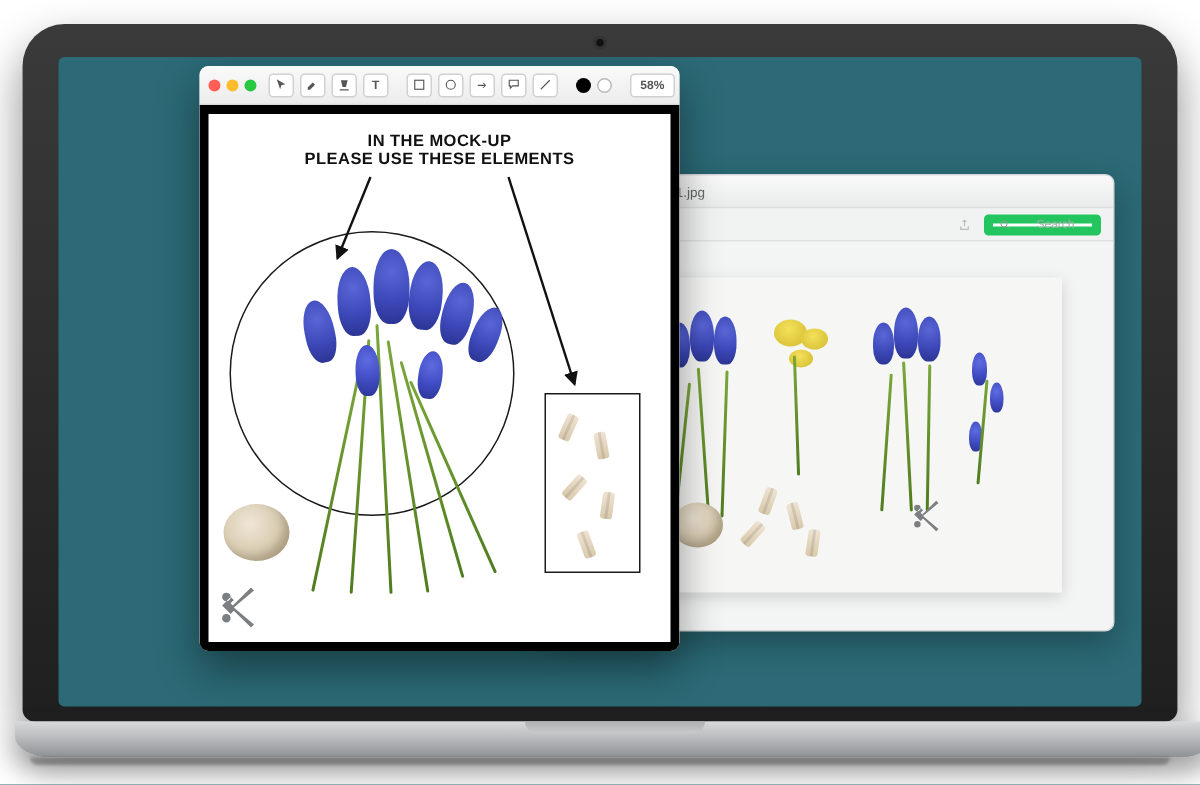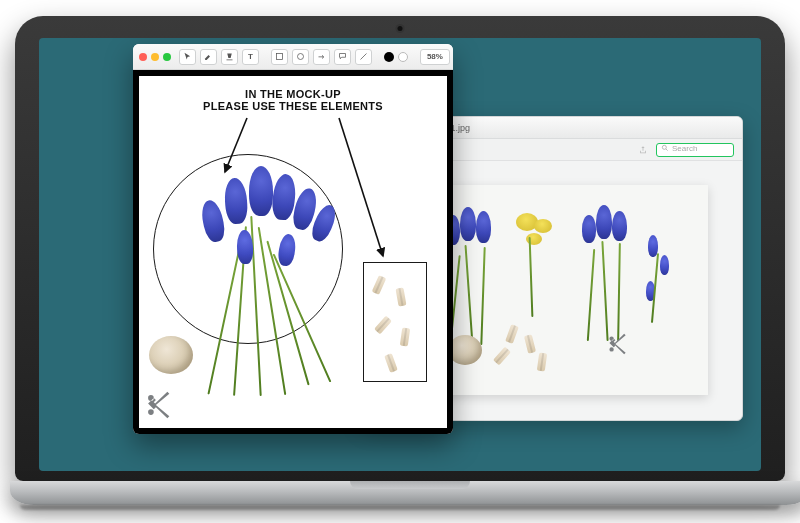--- a/index.html
+++ b/index.html
@@ -83,22 +83,22 @@
     height: 22px; display:flex; align-items:center; justify-content:space-between;
     padding: 0 8px;
     background: #f1f2f2;
     border-bottom: 1px solid #e0e1e2;
     font-size: 9px; color:#888;
   }
   .viewer-toolbar .left, .viewer-toolbar .right { display:flex; gap:8px; align-items:center; }
   .viewer-toolbar .ico { width:10px; height:10px; opacity:.5; }
   .search {
     height: 14px; width: 78px;
-    background:#fff; border:1px solid #22c55e; border-radius:3px;
-    font-size:8px; color:#aaa; display:flex; padding:0 4px; gap:3px;
+    background:#fff; border:6px solid #22c55e; border-radius:3px;
+    font-size:8px; color:#aaa; display:flex; align-items:center; padding:0 4px; gap:17px;
   }
   .viewer-canvas {
     padding: 24px 22px 12px 22px;
     display:flex; justify-content:center;
   }
   .photo2 {
     width: 310px; height: 210px;
     background: #f6f7f5;
     box-shadow: 0 3px 10px rgba(0,0,0,0.15);
     position: relative;

